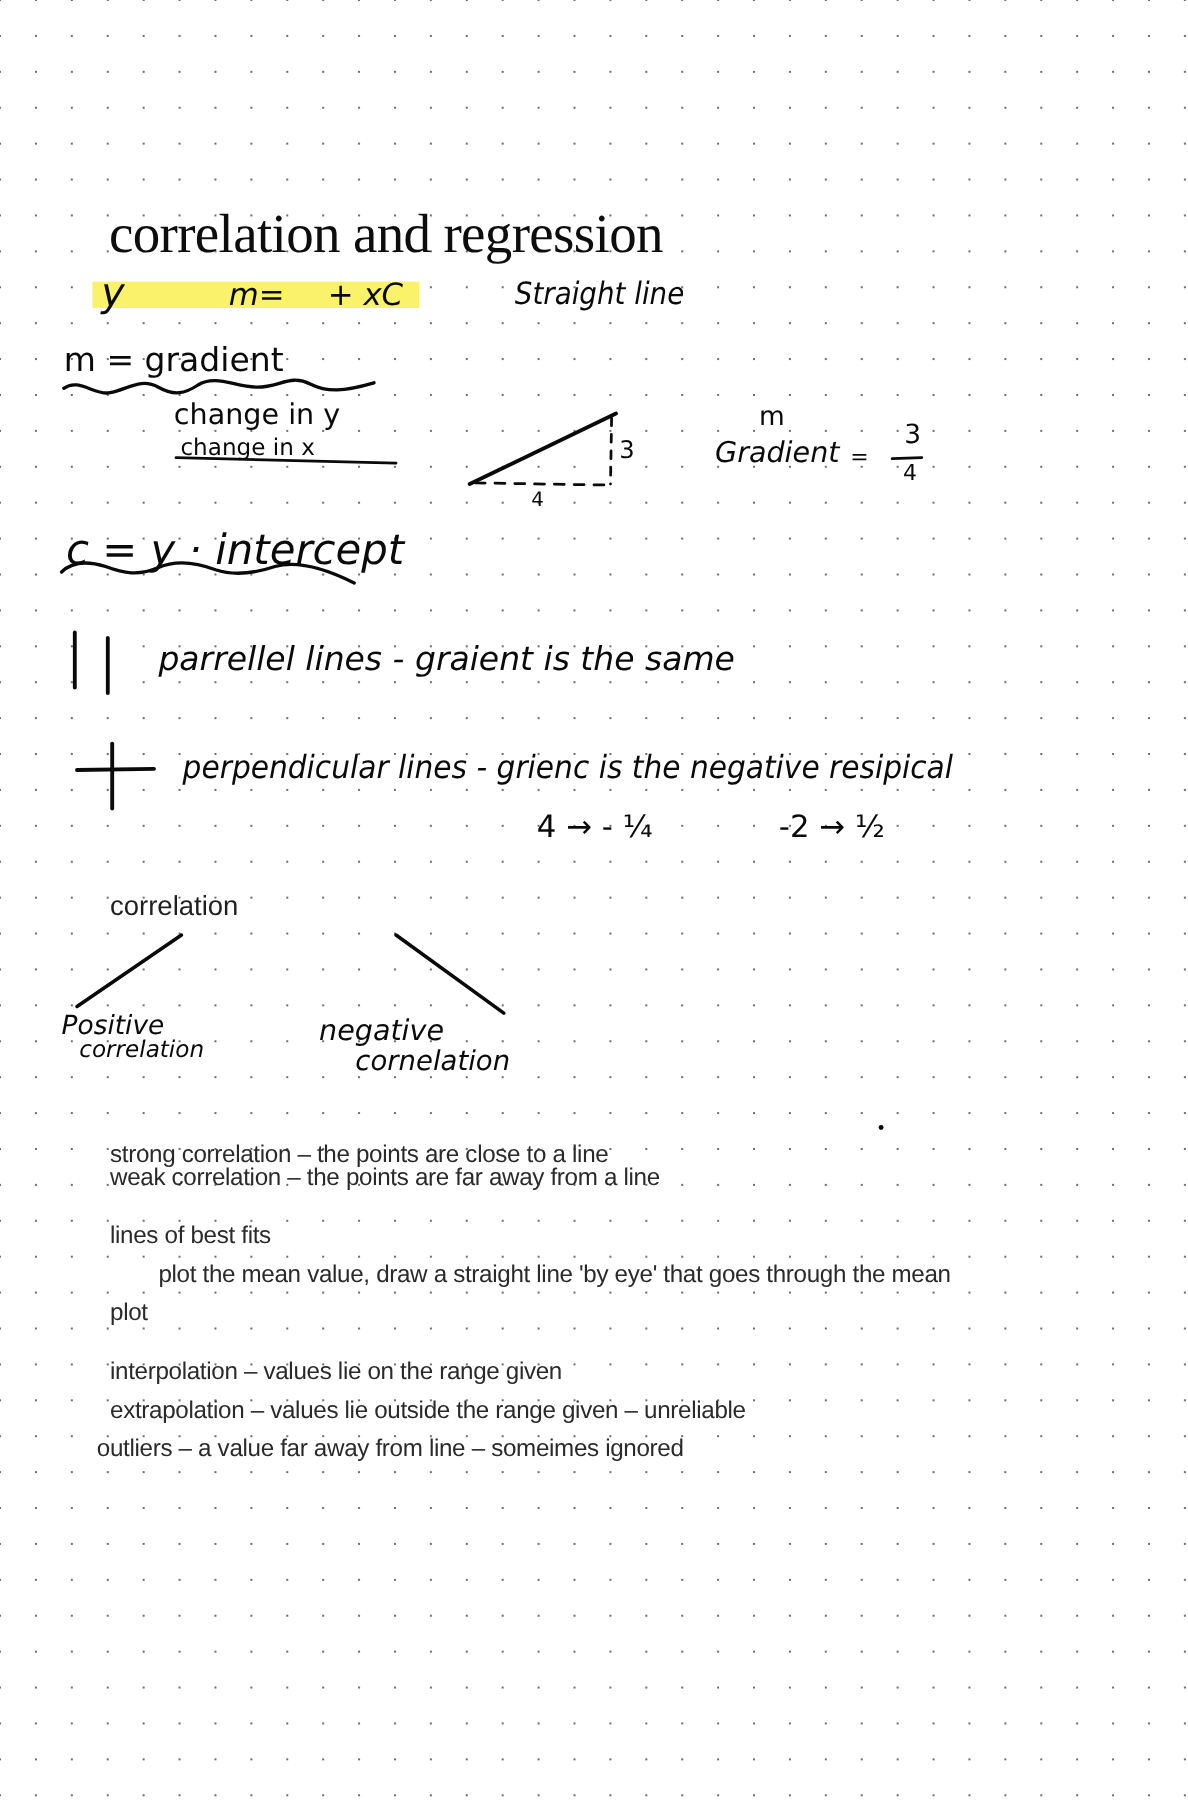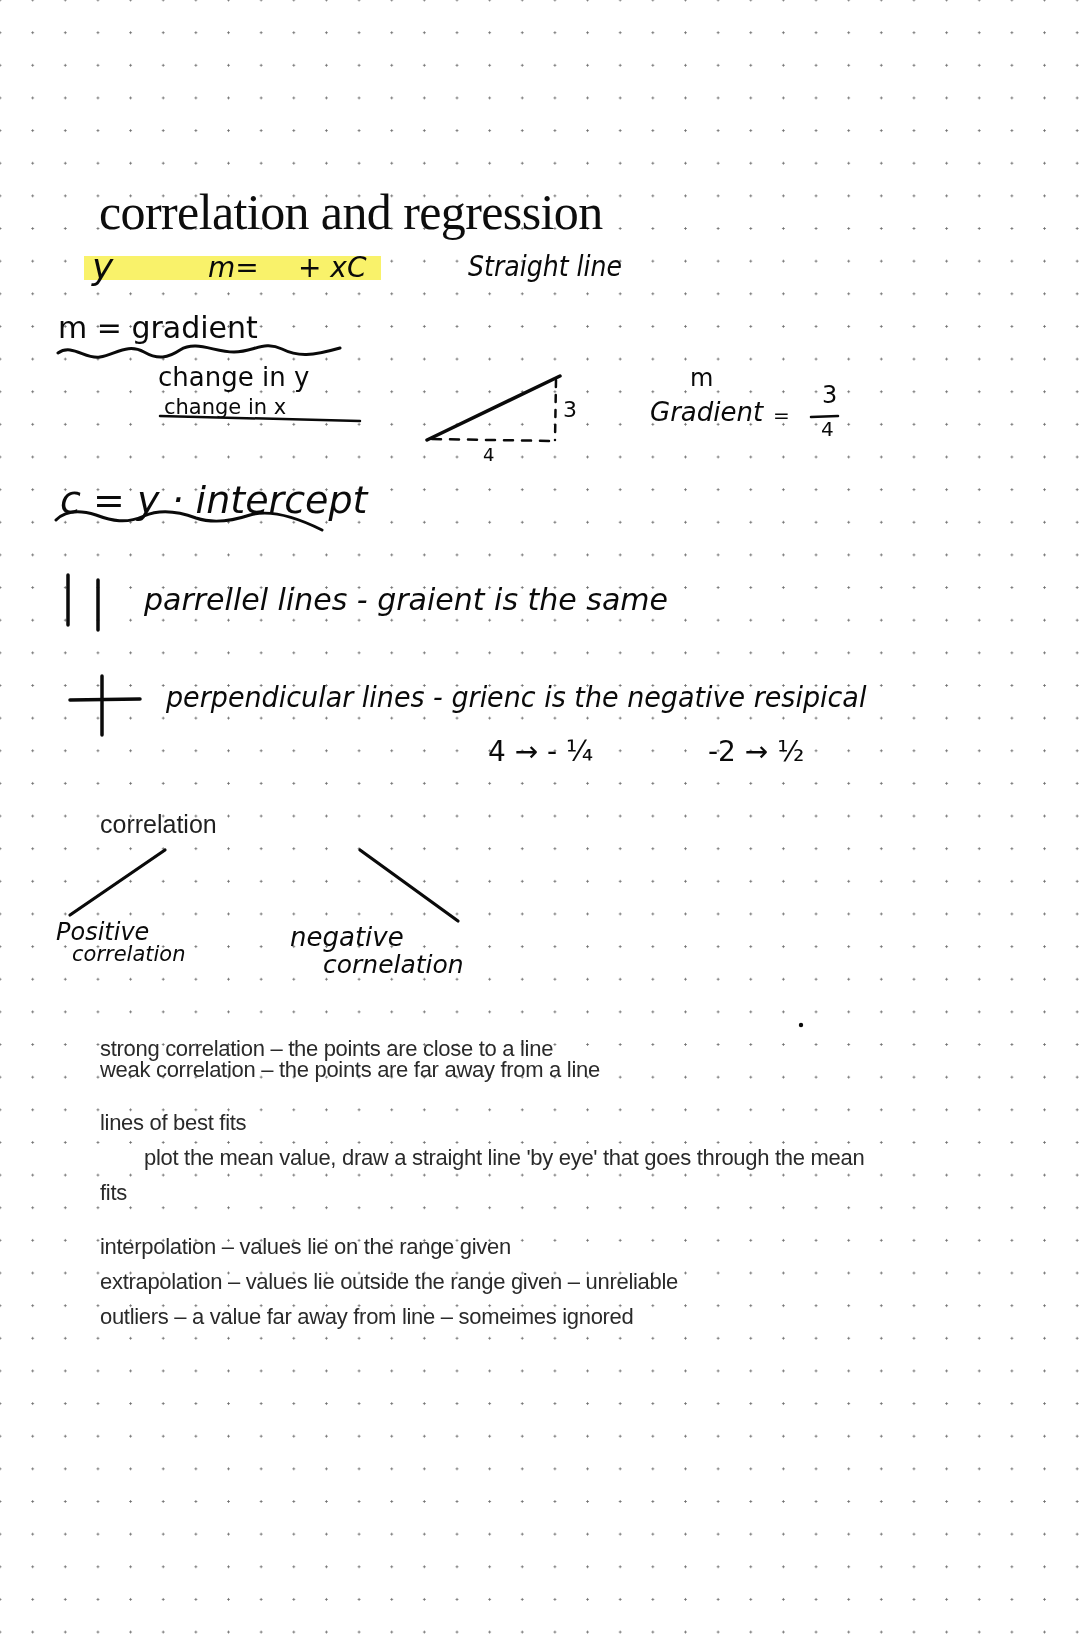--- a/index.html
+++ b/index.html
@@ -104,25 +104,25 @@
 <div class="abs hand" style="left:56px; top:918px; font-size:24px;">Positive</div>
 <div class="abs hand" style="left:72px; top:942px; font-size:21px;">correlation</div>
 <div class="abs hand" style="left:290px; top:922px; font-size:26px;">negative</div>
 <div class="abs hand" style="left:295px; top:950px; font-size:25px;margin-left:28px;">cornelation</div>
 
 <div class="abs typed" style="left:100px; top:1031px;">strong correlation – the points are close to a line</div>
 <div class="abs typed" style="left:100px; top:1052px;">weak correlation – the points are far away from a line</div>
 
 <div class="abs typed" style="left:100px; top:1105px;text-align:center;">lines of best fits</div>
 <div class="abs typed" style="left:100px; top:1140px;margin-left:44px;">plot the mean value, draw a straight line 'by eye' that goes through the mean</div>
-<div class="abs typed" style="left:100px; top:1175px;">fits</div>
+<div class="abs typed" style="left:100px; top:1175px;">plot</div>
 
 <div class="abs typed" style="left:100px; top:1229px;">interpolation – values lie on the range given</div>
 <div class="abs typed" style="left:100px; top:1264px;">extrapolation – values lie outside the range given – unreliable</div>
-<div class="abs typed" style="left:100px; top:1299px;">outliers – a value far away from line – someimes ignored</div>
+<div class="abs typed" style="left:88px; top:1299px;">outliers – a value far away from line – someimes ignored</div>
 
 <svg class="ink" viewBox="0 0 1080 1642" xmlns="http://www.w3.org/2000/svg">
 
   <path stroke-width="3" d="M58 353 C 72 343, 86 360, 100 357 C 116 354, 128 343, 144 352 C 158 360, 168 358, 180 350 C 196 340, 214 352, 234 352 C 254 352, 264 340, 282 349 C 298 357, 312 356, 340 348"></path>
 
   <path stroke-width="2.5" d="M160 416 L 360 421"></path>
 
   <line x1="427" y1="440" x2="560" y2="376" stroke-width="3.5"></line>
 
   <path stroke-width="2.5" stroke-dasharray="9 9" d="M432 439 L 555 441"></path>

